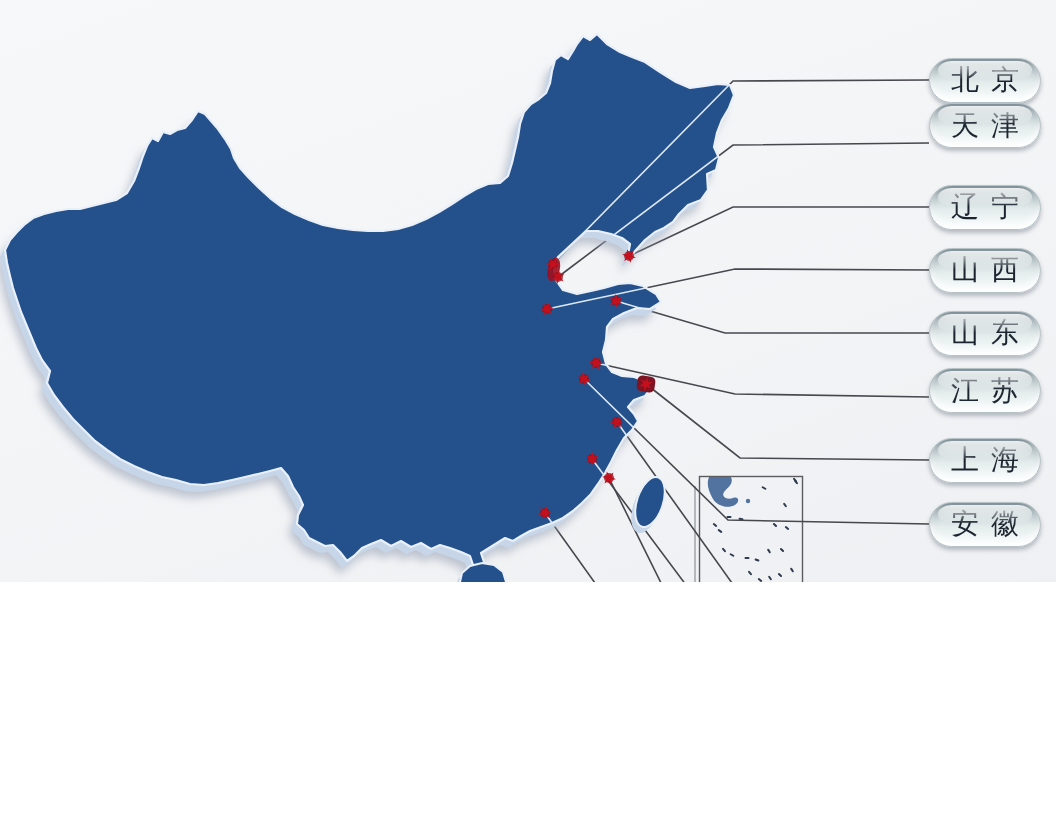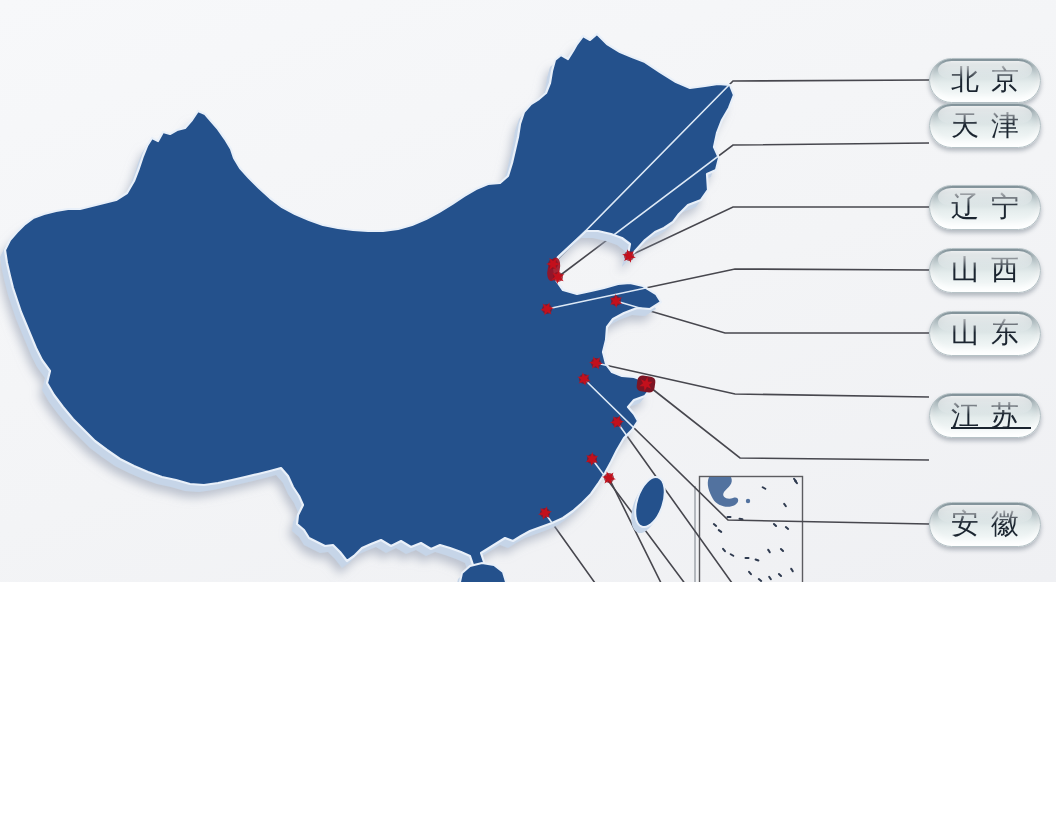--- a/index.html
+++ b/index.html
@@ -150,21 +150,22 @@
   </svg>
 
   <div class="ghost" id="ghost-tab"></div>
   <div class="ghost" id="ghost-bar"></div>
 
   <div class="pill" style="top: 57.5px;">北京</div>
   <div class="pill" style="top: 103px;">天津</div>
   <div class="pill" style="top: 247.5px;">山西</div>
   <div class="pill" style="top: 184.5px;">辽宁</div>
   <div class="pill" style="top: 310.5px;">山东</div>
-  <div class="pill" style="top: 393px; text-decoration: underline;">江苏</div>
+  <div class="pill" style="top: 368px;">江苏</div>
+  <div class="pill" style="top: 437.5px;">上海</div>
   <div class="pill" style="top: 501.5px;">安徽</div>
   <div class="pill" style="top: 754.5px;">广东</div>
 
   <div id="watermark">
     <span style="color: rgb(217, 115, 26); font-style: italic;">湖南</span><span style="color: rgb(255, 255, 255);">龙网</span>
   </div>
 
 </div>
 
 </body></html>

